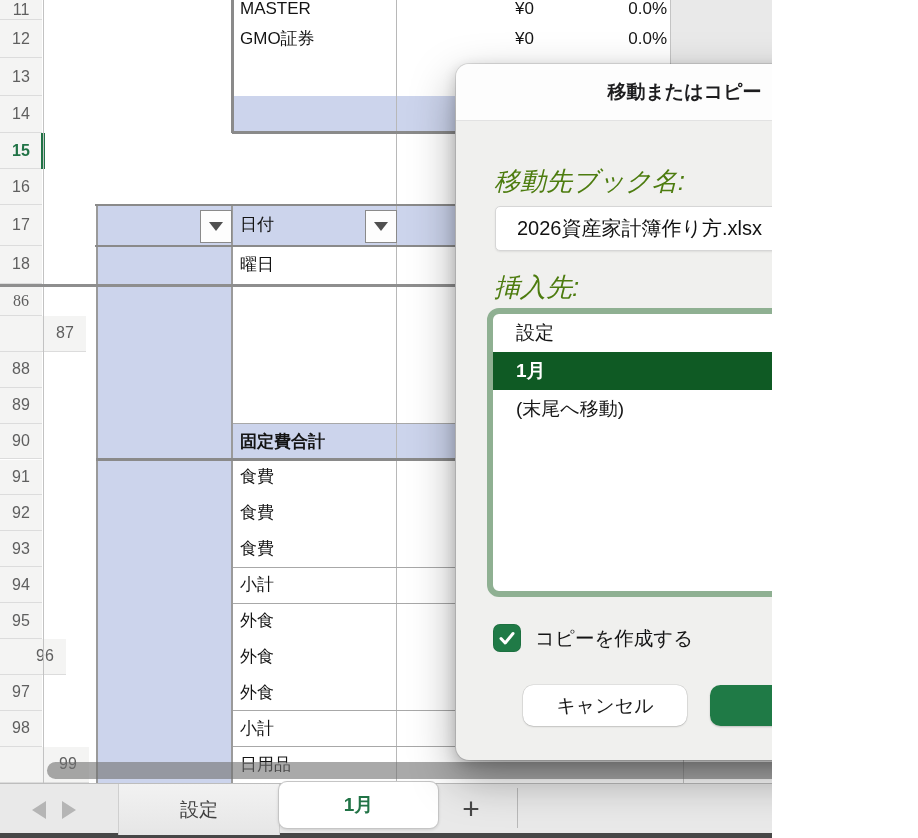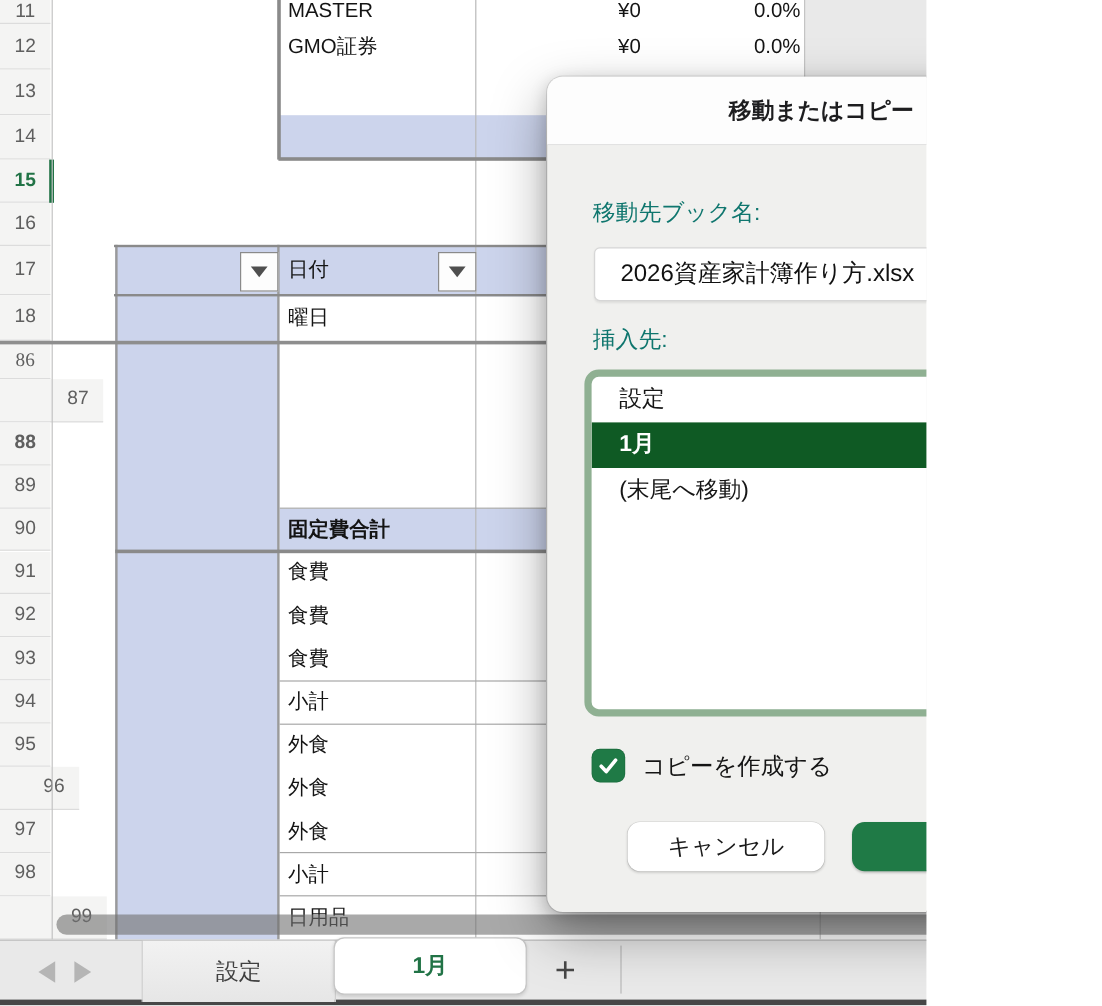--- a/index.html
+++ b/index.html
@@ -21,21 +21,21 @@
   #hscroll{position:absolute;left:47px;top:762px;width:838px;height:17px;border-radius:9px;
            background:rgba(112,112,112,.6);z-index:8;}
   
   #dialog{position:absolute;left:456px;top:64px;width:457px;height:696px;border-radius:13px;
           background:#f0f0ee;z-index:20;
           box-shadow:0 0 0 1px rgba(0,0,0,.10),0 18px 45px rgba(0,0,0,.35),0 4px 14px rgba(0,0,0,.18);}
   #dlgHeader{position:absolute;left:0;top:0;right:0;height:56px;background:#fdfdfd;
              border-radius:13px 13px 0 0;border-bottom:1px solid #e2e2e2;
              display:flex;align-items:center;justify-content:center;
              font-size:19px;font-weight:600;color:#1d1d1f;}
-  .dlgLabel{position:absolute;left:38px;font-size:19px;color:#0f766e;}
+  .dlgLabel{position:absolute;left:38px;font-size:26px;color:#4d7c0f;font-style:italic;}
   #wbSelect{position:absolute;left:39px;top:142px;width:378px;height:45px;background:#fff;
             border:1px solid #d6d6d6;border-radius:5px;box-sizing:border-box;
             box-shadow:0 1px 2px rgba(0,0,0,.08);cursor:default;}
   #wbSelect .val{position:absolute;left:21px;top:0;height:43px;line-height:43px;font-size:20px;color:#111;}
   #stepper{position:absolute;right:5px;top:4px;width:30px;height:35px;border-radius:9px;
            background:var(--stepper);display:flex;align-items:center;justify-content:center;}
   #listbox{position:absolute;left:31px;top:244px;width:391px;height:289px;box-sizing:border-box;
            border:6px solid var(--sage);border-radius:12px;background:#fff;overflow:hidden;}
   .sheetItem{height:38px;line-height:38px;padding-left:23px;font-size:19px;color:#161616;}
   .sheetItem.sel{background:var(--selGreen);color:#fff;font-weight:600;}
@@ -93,21 +93,21 @@
       <div class="rowhdr" style="top: 0px; height: 19px;">11</div>
       <div class="rowhdr" style="top: 20px; height: 37px;">12</div>
       <div class="rowhdr" style="top: 58px; height: 37px;">13</div>
       <div class="rowhdr" style="top: 96px; height: 36px;">14</div>
       <div class="rowhdr sel" style="top: 133px; height: 35px;">15</div>
       <div class="rowhdr" style="top: 169px; height: 35px;">16</div>
       <div class="rowhdr" style="top: 205px; height: 39.5px;">17</div>
       <div class="rowhdr" style="top: 245.5px; height: 37.5px;">18</div>
       <div class="rowhdr" style="top: 287px; height: 27.9px; font-family: Liberation Serif, serif;">86</div>
       <div class="rowhdr" style="top: 315.9px; height: 34.9px; padding-left: 44px;">87</div>
-      <div class="rowhdr" style="top: 351.8px; height: 34.9px; font-weight: bold;">88</div>
+      <div class="rowhdr" style="top: 351.8px; height: 34.9px;">88</div>
       <div class="rowhdr" style="top: 387.7px; height: 34.9px;">89</div>
       <div class="rowhdr" style="top: 423.6px; height: 34.9px;">90</div>
       <div class="rowhdr" style="top: 459.5px; height: 34.9px;">91</div>
       <div class="rowhdr" style="top: 495.4px; height: 34.9px;">92</div>
       <div class="rowhdr" style="top: 531.3px; height: 34.9px;">93</div>
       <div class="rowhdr" style="top: 567.2px; height: 34.9px;">94</div>
       <div class="rowhdr" style="top: 603.1px; height: 34.9px;">95</div>
       <div class="rowhdr" style="top: 639px; height: 34.9px; padding-left: 24px;">96</div>
       <div class="rowhdr" style="top: 674.9px; height: 34.9px;">97</div>
       <div class="rowhdr" style="top: 710.8px; height: 34.9px;">98</div>

